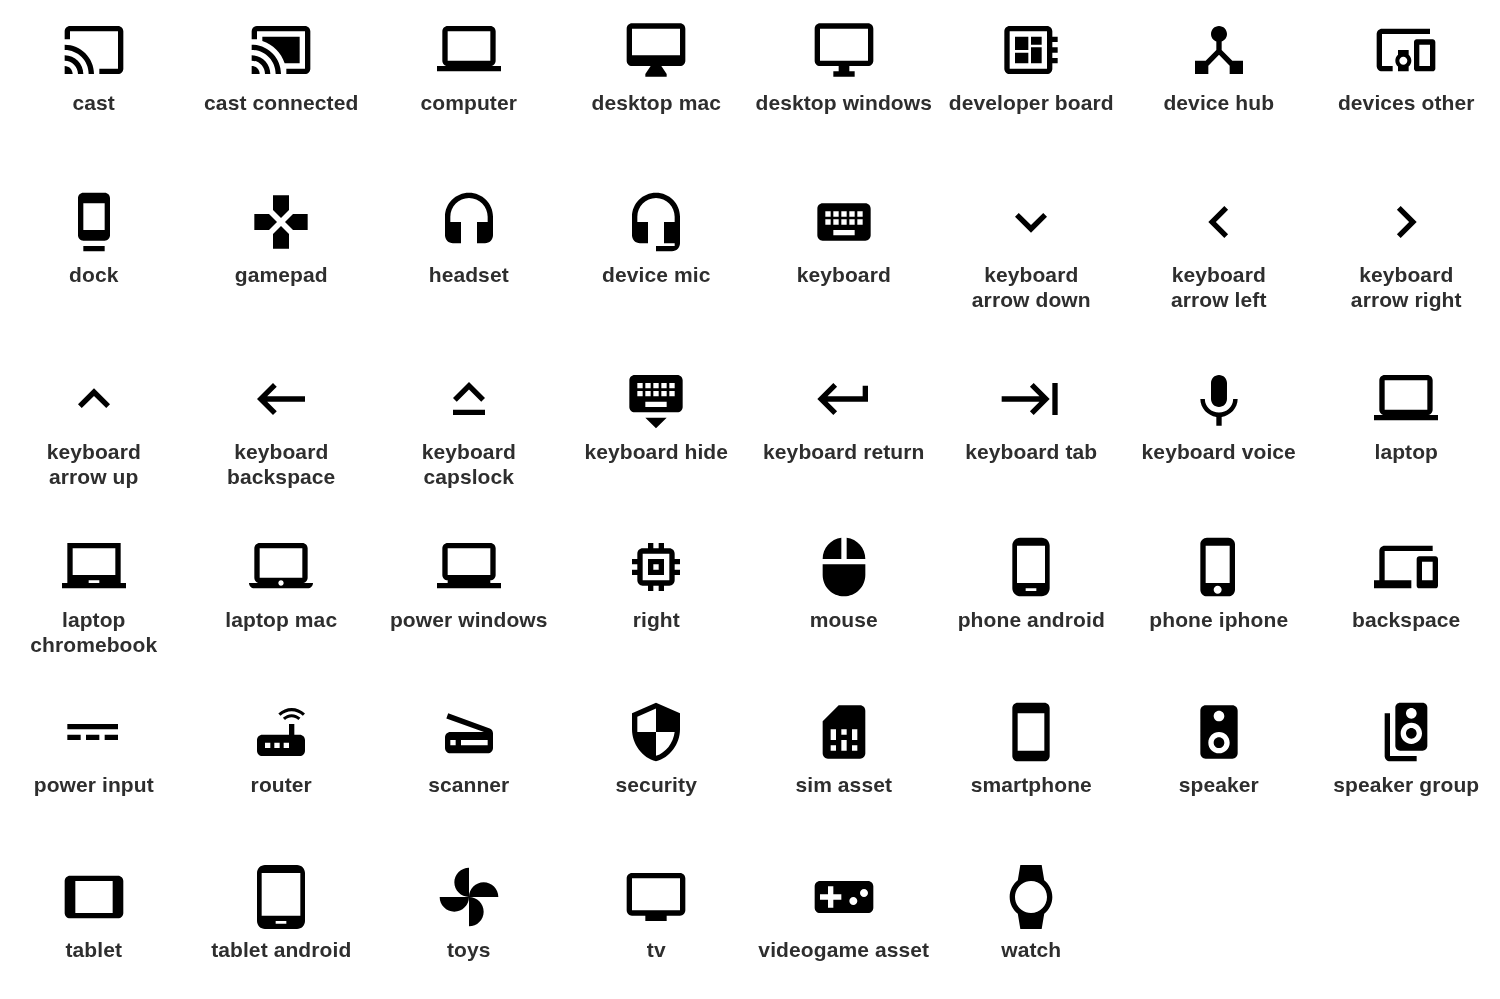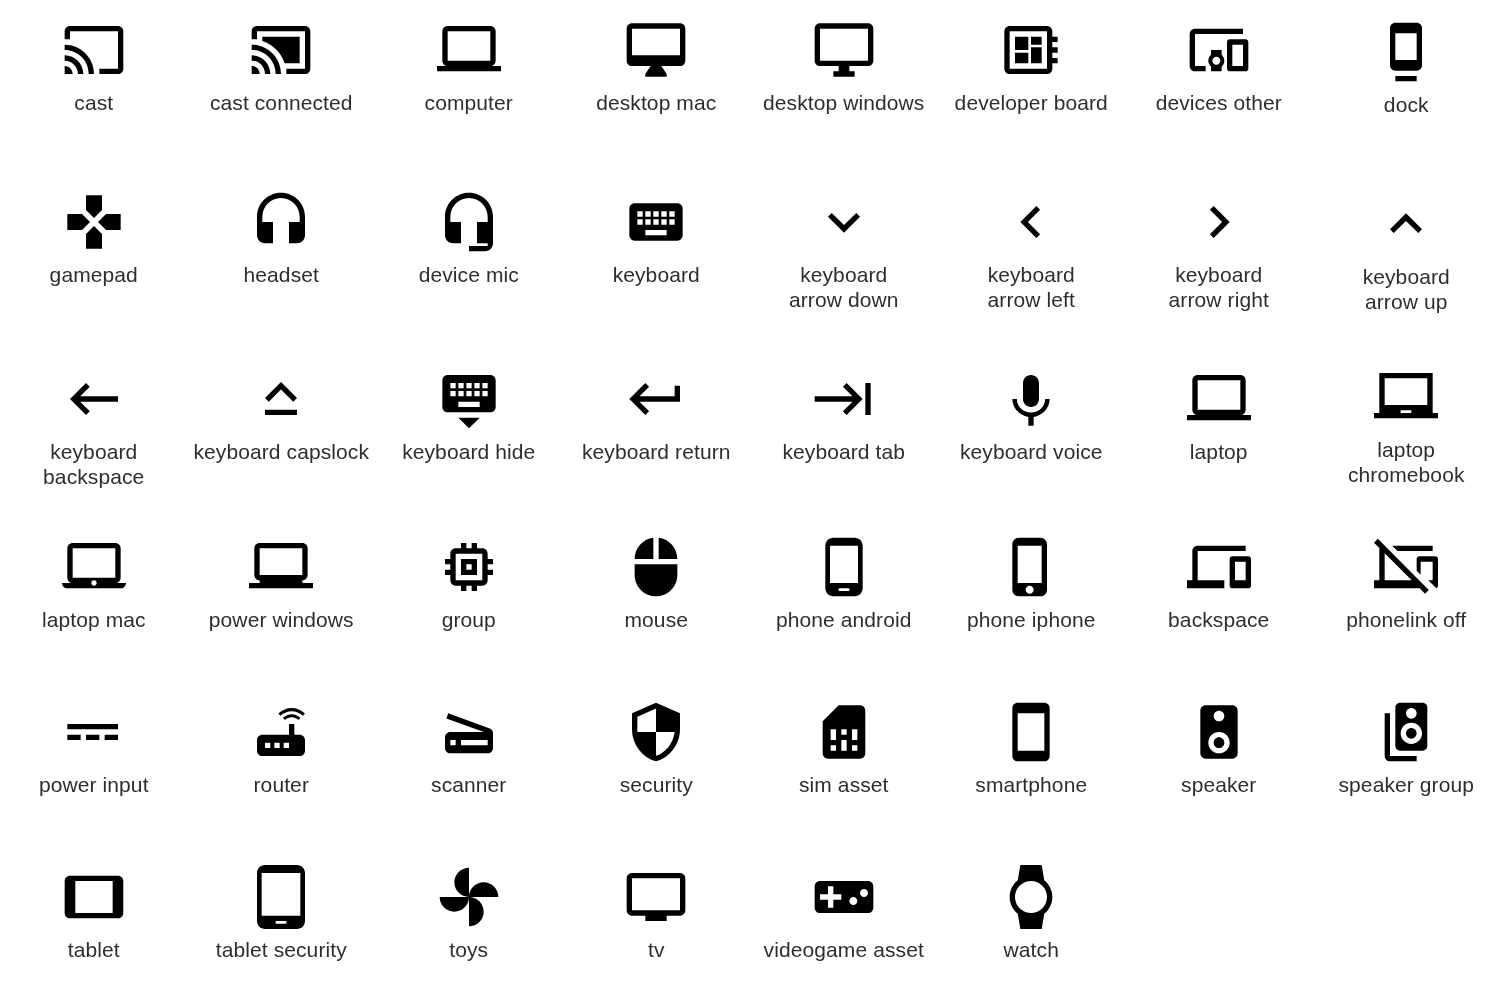--- a/index.html
+++ b/index.html
@@ -14,20 +14,21 @@
     color: #2b2b2b;
     overflow: hidden;
   }
   .icon-grid {
     display: grid;
     grid-template-columns: repeat(8, 187.5px);
     grid-template-rows: 170px 175px 170px 165px 165px 154px;
     width: 1500px;
     height: 999px;
     box-sizing: border-box;
+    font-weight: bold;
   }
   .icon-cell {
     display: flex;
     flex-direction: column;
     align-items: center;
     justify-content: flex-start;
     padding-top: 18px;
     box-sizing: border-box;
   }
   .glyph {
@@ -113,20 +114,28 @@
 
   <div class="icon-cell r1">
     <span class="glyph">
       <svg viewBox="0 0 24 24">
           <path d="M22 9V7h-2V5c0-1.1-.9-2-2-2H4c-1.1 0-2 .9-2 2v14c0 1.1.9 2 2 2h14c1.1 0 2-.9 2-2v-2h2v-2h-2v-2h2v-2h-2V9h2zm-4 10H4V5h14v14zM6 13h5v4H6zm6-6h4v3h-4zM6 7h5v5H6zm6 4h4v6h-4z"></path>
         </svg>
     </span>
     <span class="caption">developer board</span>
   </div>
 
+  <div class="icon-cell r1">
+    <span class="glyph">
+      <svg viewBox="0 0 24 24">
+          <path d="M17 16l-4-4V8.82C14.16 8.4 15 7.3 15 6c0-1.66-1.34-3-3-3S9 4.34 9 6c0 1.3.84 2.4 2 2.82V12l-4 4H3v5h5v-3.05l4-4.2 4 4.2V21h5v-5h-4z"></path>
+        </svg>
+    </span>
+    <span class="caption">device hub</span>
+  </div>
 
   <div class="icon-cell r1">
     <span class="glyph">
       <svg viewBox="0 0 24 24">
           <path d="M3 6h18V4H3c-1.1 0-2 .9-2 2v12c0 1.1.9 2 2 2h4v-2H3V6zm10 6H9v1.78c-.61.55-1 1.33-1 2.22s.39 1.67 1 2.22V20h4v-1.78c.61-.55 1-1.34 1-2.22s-.39-1.67-1-2.22V12zm-2 5.5c-.83 0-1.5-.67-1.5-1.5s.67-1.5 1.5-1.5 1.5.67 1.5 1.5-.67 1.5-1.5 1.5zM22 8h-6c-.5 0-1 .5-1 1v10c0 .5.5 1 1 1h6c.5 0 1-.5 1-1V9c0-.5-.5-1-1-1zm-1 10h-4v-8h4v8z"></path>
         </svg>
     </span>
     <span class="caption">devices other</span>
   </div>
 
@@ -306,21 +315,21 @@
     </span>
     <span class="caption">power windows</span>
   </div>
 
   <div class="icon-cell r4">
     <span class="glyph">
       <svg viewBox="0 0 24 24">
           <path d="M15 9H9v6h6V9zm-2 4h-2v-2h2v2zm8-2V9h-2V7c0-1.1-.9-2-2-2h-2V3h-2v2h-2V3H9v2H7c-1.1 0-2 .9-2 2v2H3v2h2v2H3v2h2v2c0 1.1.9 2 2 2h2v2h2v-2h2v2h2v-2h2c1.1 0 2-.9 2-2v-2h2v-2h-2v-2h2zm-4 6H7V7h10v10z"></path>
         </svg>
     </span>
-    <span class="caption">group</span>
+    <span class="caption">right</span>
   </div>
 
   <div class="icon-cell r4">
     <span class="glyph">
       <svg viewBox="0 0 24 24">
           <path d="M13 1.07V9h7c0-4.08-3.05-7.44-7-7.93zM4 15c0 4.42 3.58 8 8 8s8-3.58 8-8v-4H4v4zm7-13.93C7.05 1.56 4 4.92 4 9h7V1.07z"></path>
         </svg>
     </span>
     <span class="caption">mouse</span>
   </div>
@@ -345,28 +354,20 @@
 
   <div class="icon-cell r4">
     <span class="glyph">
       <svg viewBox="0 0 24 24">
           <path d="M4 6h18V4H4c-1.1 0-2 .9-2 2v11H0v3h14v-3H4V6zm19 2h-6c-.55 0-1 .45-1 1v10c0 .55.45 1 1 1h6c.55 0 1-.45 1-1V9c0-.55-.45-1-1-1zm-1 9h-4v-7h4v7z"></path>
         </svg>
     </span>
     <span class="caption">backspace</span>
   </div>
 
-  <div class="icon-cell r5">
-    <span class="glyph">
-      <svg viewBox="0 0 24 24">
-          <path d="M22 6V4H6.82l2 2H22zM1.44 1.44L0 2.86l2 2V17H0v3h17.14l2 2 1.41-1.41-19.11-19.15zM4 17V6.86L14.14 17H4zm19-9h-6c-.55 0-1 .45-1 1v4.36l1.5 1.5V10H22v7h-1.64l3 3H23c.55 0 1-.45 1-1V9c0-.55-.45-1-1-1z"></path>
-        </svg>
-    </span>
-    <span class="caption">phonelink off</span>
-  </div>
 
   <div class="icon-cell r5">
     <span class="glyph">
       <svg viewBox="0 0 24 24">
           <path d="M2 9v2h19V9H2zm0 6h5v-2H2v2zm7 0h5v-2H9v2zm7 0h5v-2h-5v2z"></path>
         </svg>
     </span>
     <span class="caption">power input</span>
   </div>
 
@@ -441,21 +442,21 @@
     </span>
     <span class="caption">tablet</span>
   </div>
 
   <div class="icon-cell r6">
     <span class="glyph">
       <svg viewBox="0 0 24 24">
           <path d="M18 0H6C4.34 0 3 1.34 3 3v18c0 1.66 1.34 3 3 3h12c1.66 0 3-1.34 3-3V3c0-1.66-1.34-3-3-3zm-4 22h-4v-1h4v1zm5.25-3H4.75V3h14.5v16z"></path>
         </svg>
     </span>
-    <span class="caption">tablet security</span>
+    <span class="caption">tablet android</span>
   </div>
 
 
   <div class="icon-cell r6">
     <span class="glyph">
       <svg viewBox="0 0 24 24">
           <path d="M12 12c0-3 2.5-5.5 5.5-5.5S23 9 23 12h-11zm0 0c3 0 5.5 2.5 5.5 5.5S15 23 12 23V12zm0 0c0 3-2.5 5.5-5.5 5.5S1 15 1 12h11zm0 0C9 12 6.5 9.5 6.5 6.5S9 1 12 1v11z"></path>
         </svg>
     </span>
     <span class="caption">toys</span>

